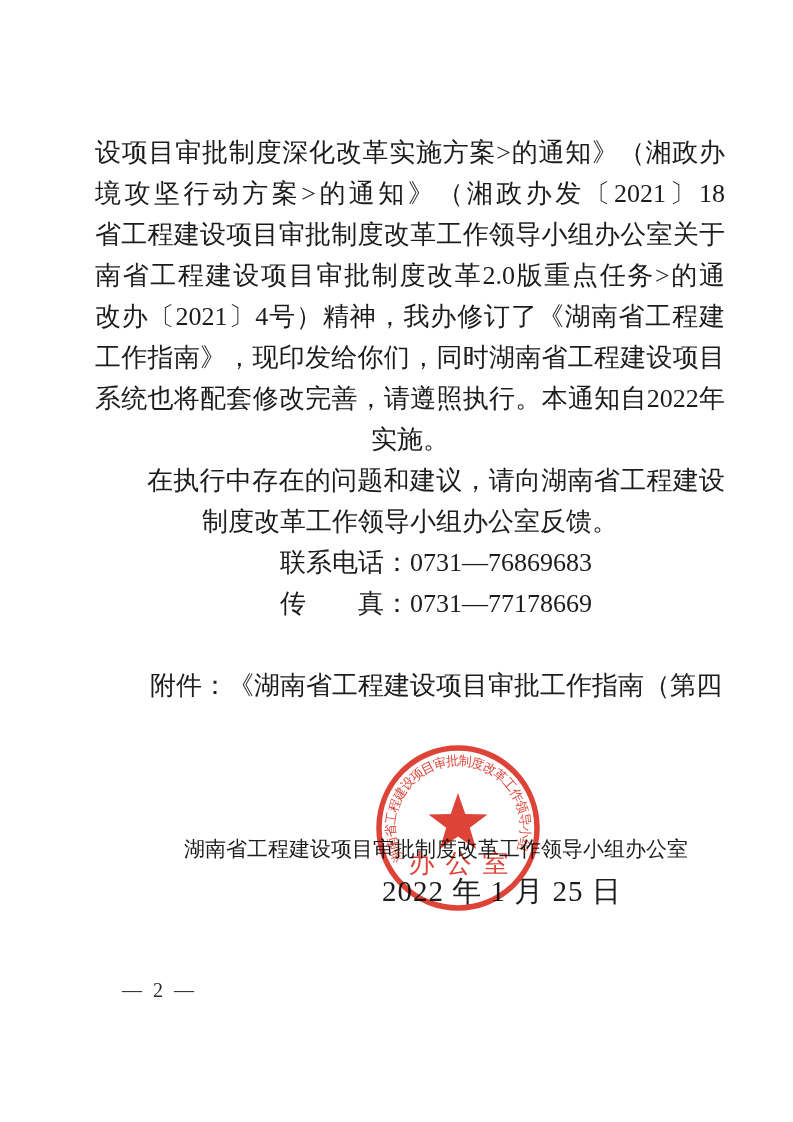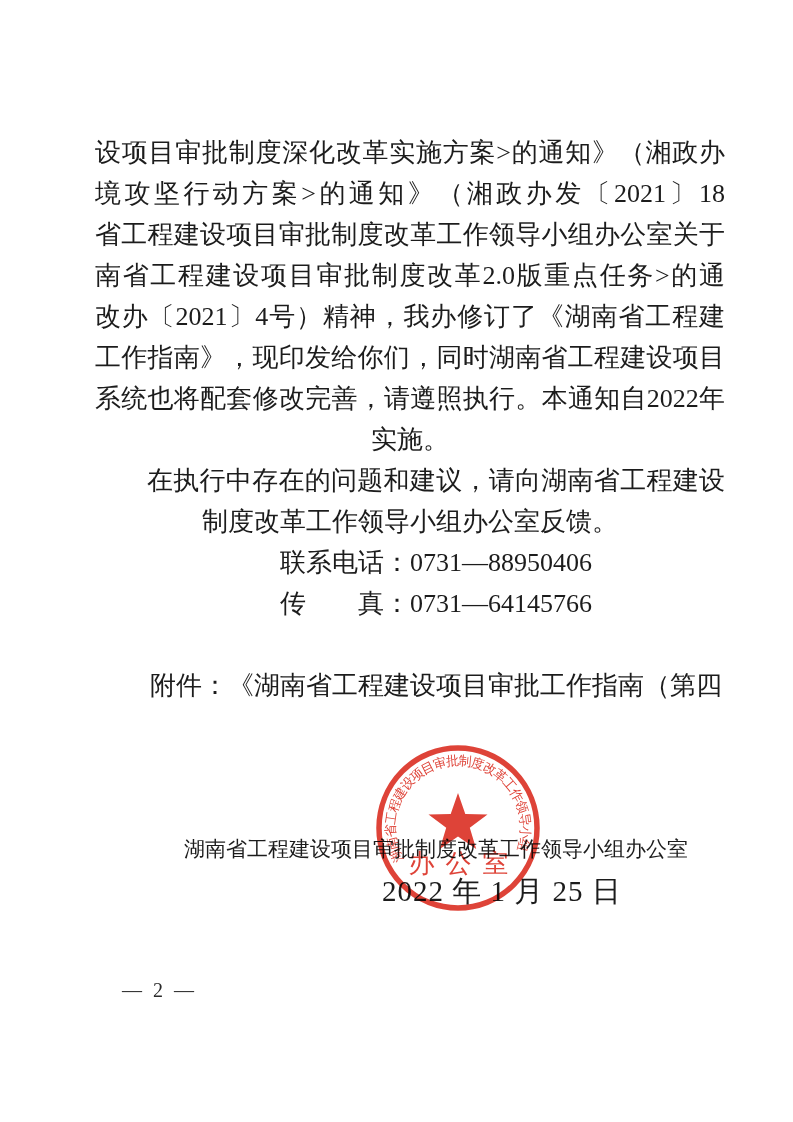--- a/index.html
+++ b/index.html
@@ -51,22 +51,22 @@
     <div class="ln j">设项目审批制度深化改革实施方案&gt;的通知》（湘政办发〔2019〕</div>
     <div class="ln j">境攻坚行动方案&gt;的通知》（湘政办发〔2021〕18号）、《湖南</div>
     <div class="ln j">省工程建设项目审批制度改革工作领导小组办公室关于印发&lt;湖</div>
     <div class="ln j">南省工程建设项目审批制度改革2.0版重点任务&gt;的通知》（湘工</div>
     <div class="ln j">改办〔2021〕4号）精神，我办修订了《湖南省工程建设项目审批</div>
     <div class="ln j">工作指南》，现印发给你们，同时湖南省工程建设项目审批管理</div>
     <div class="ln j">系统也将配套修改完善，请遵照执行。本通知自2022年3月1日起</div>
     <div class="ln l">实施。</div>
     <div class="ln j ind">在执行中存在的问题和建议，请向湖南省工程建设项目审批</div>
     <div class="ln l">制度改革工作领导小组办公室反馈。</div>
-    <div class="ln l ind">联系电话：0731—88950406</div>
-    <div class="ln l ind">传　　真：0731—64145766</div>
+    <div class="ln l ind">联系电话：0731—76869683</div>
+    <div class="ln l ind">传　　真：0731—77178669</div>
     <div class="ln blank"></div>
     <div class="ln l ind">附件：《湖南省工程建设项目审批工作指南（第四版）》</div>
   </div>
 
   <div class="sig-org">湖南省工程建设项目审批制度改革工作领导小组办公室</div>
   <div class="sig-date">2022 年 1 月 25 日</div>
 
   <div class="seal">
     <svg viewBox="0 0 168 168" xmlns="http://www.w3.org/2000/svg">
       <ellipse cx="84" cy="84" rx="79" ry="80" fill="none" stroke-width="5.5" stroke="#dc3428"></ellipse>

